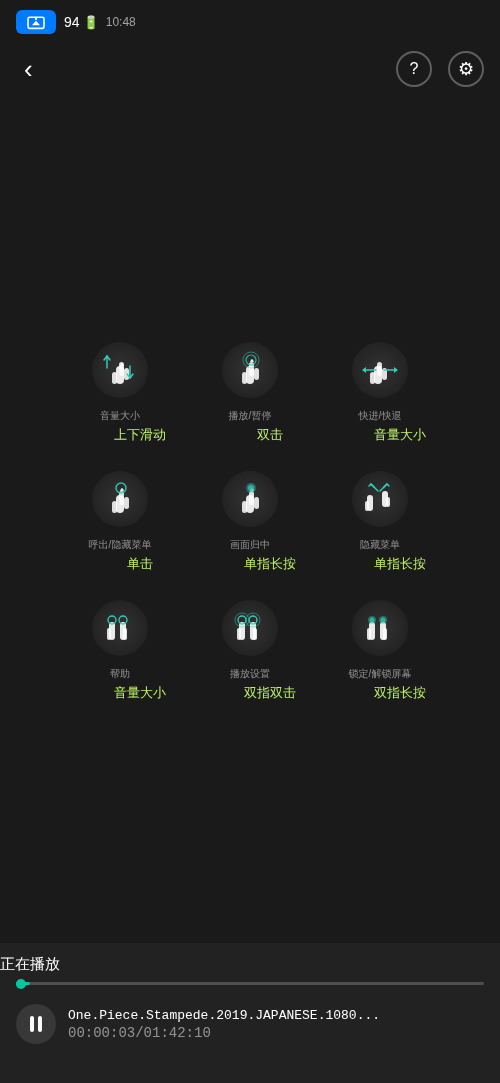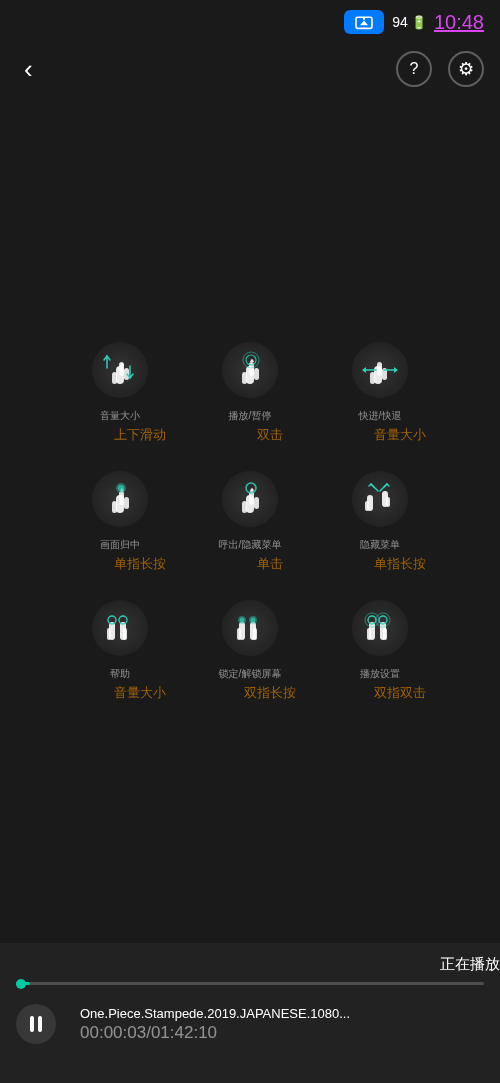--- a/index.html
+++ b/index.html
@@ -10,21 +10,21 @@
       font-family: 'PingFang SC', 'Microsoft YaHei', sans-serif;
       color: #fff;
       overflow: hidden;
       position: relative;
     }
 
     
     .status-bar {
       display: flex;
       align-items: center;
-      justify-content: flex-end;
+      justify-content: flex-start;
       padding: 8px 16px;
       height: 44px;
       background: #1a1a1a;
     }
     .cast-icon {
       background: #007AFF;
       border-radius: 6px;
       padding: 4px 10px;
       display: inline-flex;
       align-items: center;
@@ -33,24 +33,23 @@
     .cast-icon svg {
       width: 20px;
       height: 16px;
     }
     .battery-text {
       font-size: 14px;
       color: #fff;
       margin-right: 4px;
     }
     .time-text {
-      font-size: 20px;
+      font-size: 12px;
       font-weight: 500;
-      color: #d946ef;
-      text-decoration: underline;
+      color: #a3a3a3;
     }
 
     
     .nav-bar {
       display: flex;
       align-items: center;
       justify-content: space-between;
       padding: 8px 16px;
       height: 50px;
     }
@@ -117,38 +116,38 @@
 
     .gesture-subtitle {
       font-size: 10px;
       color: rgba(255,255,255,0.5);
       text-align: center;
       line-height: 1.3;
     }
 
     .gesture-label {
       font-size: 13px;
-      color: #a16207;
+      color: #bef264;
       text-align: center;
       font-weight: 500;
       margin-left: 40px;
     }
 
     
     .bottom-bar {
       position: absolute;
       bottom: 0;
       left: 0;
       right: 0;
       background: #222;
       height: 140px;
     }
 
     .now-playing-label {
-      text-align: right;
+      text-align: left;
       font-size: 15px;
       color: #fff;
       padding: 12px 0 8px;
       border-bottom: none;
     }
 
     .progress-bar-container {
       padding: 0 16px;
       height: 4px;
       position: relative;
@@ -173,21 +172,22 @@
       border-radius: 50%;
       position: absolute;
       top: -3px;
       left: 16px;
     }
 
     .player-row {
       display: flex;
       align-items: center;
       padding: 8px 16px;
-      gap: 24px;
+      gap: 12px;
+      font-family: Liberation Mono, monospace;
     }
 
     .play-pause-btn {
       width: 40px;
       height: 40px;
       border-radius: 50%;
       background: rgba(255,255,255,0.1);
       display: flex;
       align-items: center;
       justify-content: center;
@@ -212,21 +212,21 @@
       overflow: hidden;
     }
     .track-title {
       font-size: 13px;
       color: #fff;
       white-space: nowrap;
       overflow: hidden;
       text-overflow: ellipsis;
     }
     .track-time {
-      font-size: 17px;
+      font-size: 14px;
       color: rgba(255,255,255,0.5);
       margin-top: 2px;
     }
   </style>
 </head>
 <body>
 
 <div class="status-bar">
   <div class="cast-icon">
     <svg viewBox="0 0 24 20" fill="white">
@@ -335,20 +335,45 @@
 
     </svg>
   </div>
         <div class="gesture-subtitle">快进/快退</div>
         <div class="gesture-label">音量大小</div>
       </div>
       <div class="gesture-item">
         <div class="gesture-icon">
     <svg width="60" height="60" viewBox="0 0 60 60" xmlns="http://www.w3.org/2000/svg">
       <defs>
+        <radialGradient id="hgsingle-tap" cx="50%" cy="50%" r="50%">
+          <stop offset="0%" stop-color="#3a3a3a"></stop>
+          <stop offset="100%" stop-color="#252525"></stop>
+        </radialGradient>
+      </defs>
+      <circle cx="30" cy="30" r="28" fill="url(#hgsingle-tap)" opacity="0.8"></circle>
+
+        <g transform="translate(18,12)">
+          <rect x="8" y="14" width="8" height="18" rx="4" fill="#ffffff" opacity="0.9"></rect>
+          <rect x="4" y="20" width="5" height="12" rx="2.5" fill="#ffffff" opacity="0.85"></rect>
+          <rect x="11" y="10" width="5" height="14" rx="2.5" fill="#ffffff" opacity="0.85"></rect>
+          <rect x="16" y="16" width="5" height="12" rx="2.5" fill="#ffffff" opacity="0.85"></rect>
+          <path d="M12 10 Q14 4 16 10" fill="#ffffff" opacity="0.9"></path>
+          <circle cx="13" cy="7" r="5" fill="none" stroke="#2ecfb8" stroke-width="1.5" opacity="0.9"></circle>
+        </g>
+
+    </svg>
+  </div>
+        <div class="gesture-subtitle">呼出/隐藏菜单</div>
+        <div class="gesture-label">单击</div>
+      </div>
+      <div class="gesture-item">
+        <div class="gesture-icon">
+    <svg width="60" height="60" viewBox="0 0 60 60" xmlns="http://www.w3.org/2000/svg">
+      <defs>
         <radialGradient id="hglong-press" cx="50%" cy="50%" r="50%">
           <stop offset="0%" stop-color="#3a3a3a"></stop>
           <stop offset="100%" stop-color="#252525"></stop>
         </radialGradient>
       </defs>
       <circle cx="30" cy="30" r="28" fill="url(#hglong-press)" opacity="0.8"></circle>
 
         <g transform="translate(18,12)">
           <rect x="8" y="14" width="8" height="18" rx="4" fill="#ffffff" opacity="0.9"></rect>
           <rect x="4" y="20" width="5" height="12" rx="2.5" fill="#ffffff" opacity="0.85"></rect>
@@ -361,45 +386,20 @@
 
     </svg>
   </div>
         <div class="gesture-subtitle">画面归中</div>
         <div class="gesture-label">单指长按</div>
       </div>
       <div class="gesture-item">
         <div class="gesture-icon">
     <svg width="60" height="60" viewBox="0 0 60 60" xmlns="http://www.w3.org/2000/svg">
       <defs>
-        <radialGradient id="hgsingle-tap" cx="50%" cy="50%" r="50%">
-          <stop offset="0%" stop-color="#3a3a3a"></stop>
-          <stop offset="100%" stop-color="#252525"></stop>
-        </radialGradient>
-      </defs>
-      <circle cx="30" cy="30" r="28" fill="url(#hgsingle-tap)" opacity="0.8"></circle>
-
-        <g transform="translate(18,12)">
-          <rect x="8" y="14" width="8" height="18" rx="4" fill="#ffffff" opacity="0.9"></rect>
-          <rect x="4" y="20" width="5" height="12" rx="2.5" fill="#ffffff" opacity="0.85"></rect>
-          <rect x="11" y="10" width="5" height="14" rx="2.5" fill="#ffffff" opacity="0.85"></rect>
-          <rect x="16" y="16" width="5" height="12" rx="2.5" fill="#ffffff" opacity="0.85"></rect>
-          <path d="M12 10 Q14 4 16 10" fill="#ffffff" opacity="0.9"></path>
-          <circle cx="13" cy="7" r="5" fill="none" stroke="#2ecfb8" stroke-width="1.5" opacity="0.9"></circle>
-        </g>
-
-    </svg>
-  </div>
-        <div class="gesture-subtitle">呼出/隐藏菜单</div>
-        <div class="gesture-label">单击</div>
-      </div>
-      <div class="gesture-item">
-        <div class="gesture-icon">
-    <svg width="60" height="60" viewBox="0 0 60 60" xmlns="http://www.w3.org/2000/svg">
-      <defs>
         <radialGradient id="hgpinch-zoom" cx="50%" cy="50%" r="50%">
           <stop offset="0%" stop-color="#3a3a3a"></stop>
           <stop offset="100%" stop-color="#252525"></stop>
         </radialGradient>
       </defs>
       <circle cx="30" cy="30" r="28" fill="url(#hgpinch-zoom)" opacity="0.8"></circle>
 
         <g transform="translate(12,10)">
 
           <rect x="5" y="16" width="6" height="16" rx="3" fill="#ffffff" opacity="0.9"></rect>
@@ -435,20 +435,47 @@
           <rect x="16" y="14" width="6" height="18" rx="3" fill="#ffffff" opacity="0.9"></rect>
           <rect x="19" y="20" width="4" height="12" rx="2" fill="#ffffff" opacity="0.85"></rect>
           <circle cx="8" cy="12" r="4" fill="none" stroke="#2ecfb8" stroke-width="1.3"></circle>
           <circle cx="19" cy="12" r="4" fill="none" stroke="#2ecfb8" stroke-width="1.3"></circle>
         </g>
 
     </svg>
   </div>
         <div class="gesture-subtitle">帮助</div>
         <div class="gesture-label">音量大小</div>
+      </div>
+      <div class="gesture-item">
+        <div class="gesture-icon">
+    <svg width="60" height="60" viewBox="0 0 60 60" xmlns="http://www.w3.org/2000/svg">
+      <defs>
+        <radialGradient id="hgtwo-finger-double-tap" cx="50%" cy="50%" r="50%">
+          <stop offset="0%" stop-color="#3a3a3a"></stop>
+          <stop offset="100%" stop-color="#252525"></stop>
+        </radialGradient>
+      </defs>
+      <circle cx="30" cy="30" r="28" fill="url(#hgtwo-finger-double-tap)" opacity="0.8"></circle>
+
+        <g transform="translate(14,10)">
+          <rect x="5" y="14" width="6" height="18" rx="3" fill="#ffffff" opacity="0.9"></rect>
+          <rect x="3" y="20" width="4" height="12" rx="2" fill="#ffffff" opacity="0.85"></rect>
+          <rect x="16" y="14" width="6" height="18" rx="3" fill="#ffffff" opacity="0.9"></rect>
+          <rect x="19" y="20" width="4" height="12" rx="2" fill="#ffffff" opacity="0.85"></rect>
+          <circle cx="8" cy="12" r="4" fill="none" stroke="#2ecfb8" stroke-width="1.3"></circle>
+          <circle cx="8" cy="12" r="7" fill="none" stroke="#2ecfb8" stroke-width="1" opacity="0.5"></circle>
+          <circle cx="19" cy="12" r="4" fill="none" stroke="#2ecfb8" stroke-width="1.3"></circle>
+          <circle cx="19" cy="12" r="7" fill="none" stroke="#2ecfb8" stroke-width="1" opacity="0.5"></circle>
+        </g>
+
+    </svg>
+  </div>
+        <div class="gesture-subtitle">播放设置</div>
+        <div class="gesture-label">双指双击</div>
       </div>
       <div class="gesture-item">
         <div class="gesture-icon">
     <svg width="60" height="60" viewBox="0 0 60 60" xmlns="http://www.w3.org/2000/svg">
       <defs>
         <radialGradient id="hgtwo-finger-long-press" cx="50%" cy="50%" r="50%">
           <stop offset="0%" stop-color="#3a3a3a"></stop>
           <stop offset="100%" stop-color="#252525"></stop>
         </radialGradient>
       </defs>
@@ -463,47 +490,20 @@
           <circle cx="8" cy="12" r="2.5" fill="#2ecfb8" opacity="0.7"></circle>
           <circle cx="19" cy="12" r="4" fill="#2ecfb8" opacity="0.4"></circle>
           <circle cx="19" cy="12" r="2.5" fill="#2ecfb8" opacity="0.7"></circle>
         </g>
 
     </svg>
   </div>
         <div class="gesture-subtitle">锁定/解锁屏幕</div>
         <div class="gesture-label">双指长按</div>
       </div>
-      <div class="gesture-item">
-        <div class="gesture-icon">
-    <svg width="60" height="60" viewBox="0 0 60 60" xmlns="http://www.w3.org/2000/svg">
-      <defs>
-        <radialGradient id="hgtwo-finger-double-tap" cx="50%" cy="50%" r="50%">
-          <stop offset="0%" stop-color="#3a3a3a"></stop>
-          <stop offset="100%" stop-color="#252525"></stop>
-        </radialGradient>
-      </defs>
-      <circle cx="30" cy="30" r="28" fill="url(#hgtwo-finger-double-tap)" opacity="0.8"></circle>
-
-        <g transform="translate(14,10)">
-          <rect x="5" y="14" width="6" height="18" rx="3" fill="#ffffff" opacity="0.9"></rect>
-          <rect x="3" y="20" width="4" height="12" rx="2" fill="#ffffff" opacity="0.85"></rect>
-          <rect x="16" y="14" width="6" height="18" rx="3" fill="#ffffff" opacity="0.9"></rect>
-          <rect x="19" y="20" width="4" height="12" rx="2" fill="#ffffff" opacity="0.85"></rect>
-          <circle cx="8" cy="12" r="4" fill="none" stroke="#2ecfb8" stroke-width="1.3"></circle>
-          <circle cx="8" cy="12" r="7" fill="none" stroke="#2ecfb8" stroke-width="1" opacity="0.5"></circle>
-          <circle cx="19" cy="12" r="4" fill="none" stroke="#2ecfb8" stroke-width="1.3"></circle>
-          <circle cx="19" cy="12" r="7" fill="none" stroke="#2ecfb8" stroke-width="1" opacity="0.5"></circle>
-        </g>
-
-    </svg>
-  </div>
-        <div class="gesture-subtitle">播放设置</div>
-        <div class="gesture-label">双指双击</div>
-      </div>
     </div>
 </div>
 
 <div class="bottom-bar">
   <div class="now-playing-label">正在播放</div>
   <div class="progress-bar-container">
     <div class="progress-track">
       <div class="progress-fill" id="progress-fill" style="width: 3%;"></div>
     </div>
     <div class="progress-dot"></div>

